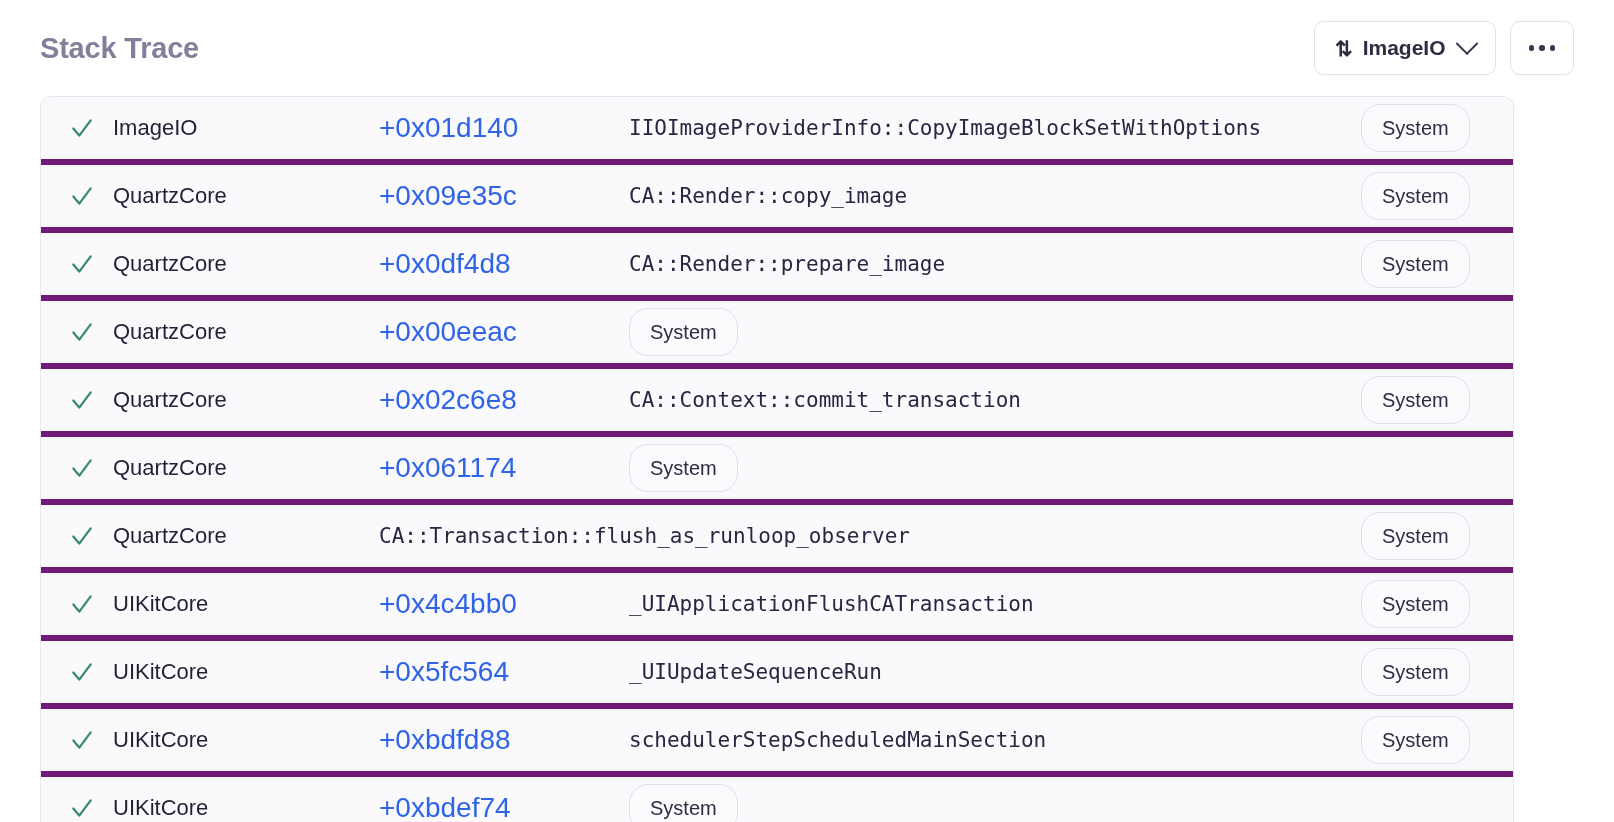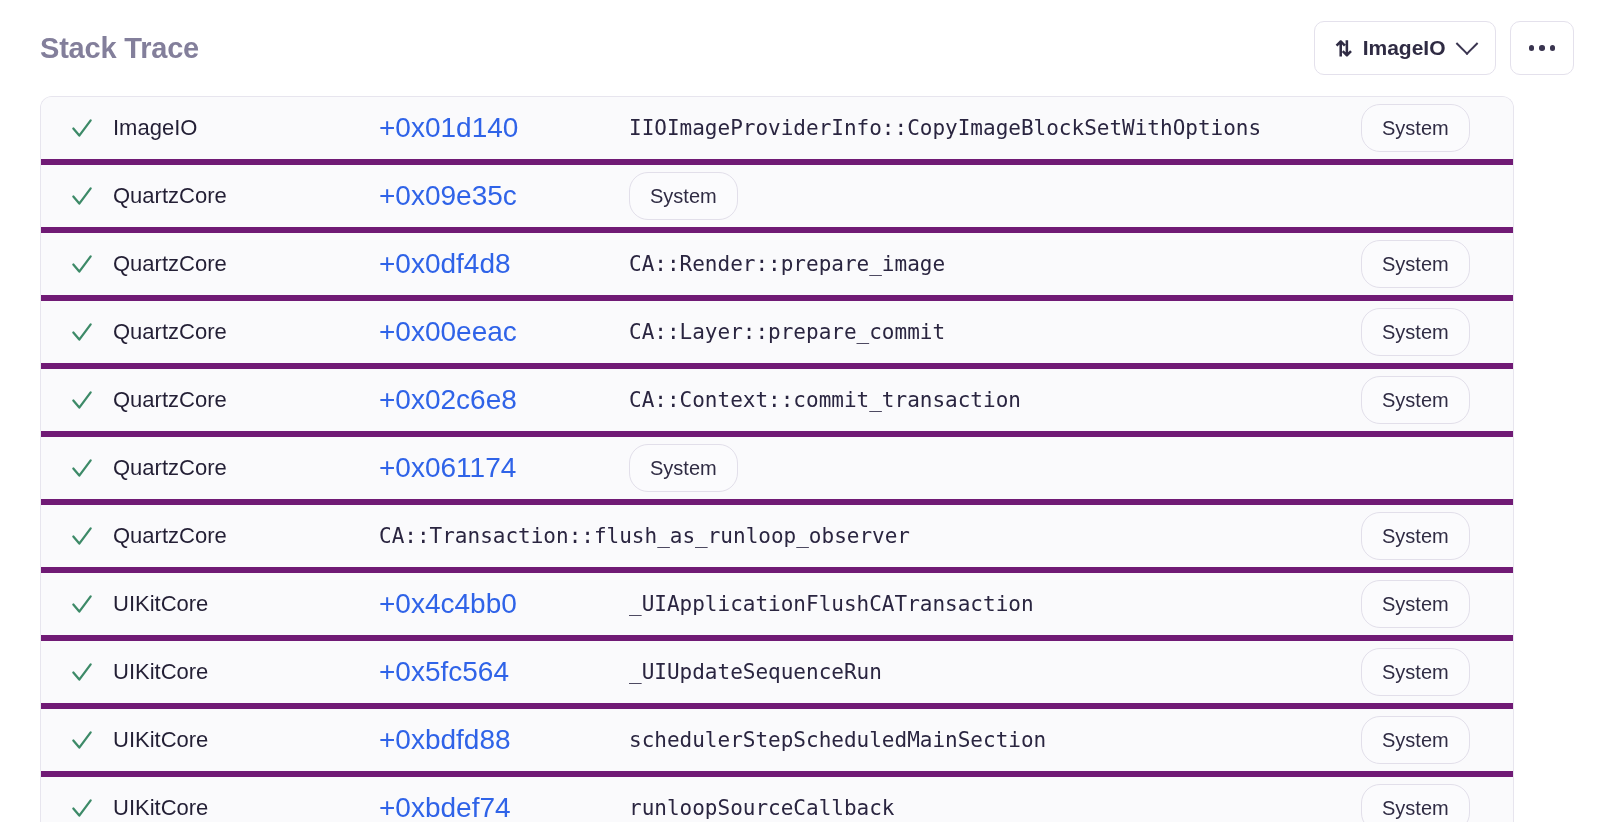--- a/index.html
+++ b/index.html
@@ -265,20 +265,21 @@
         </div>
       </div>
       <div class="trace-row">
         <div class="cell-check">
           <svg class="check-icon" viewBox="0 0 24 24">
             <path d="M4 12.5 L9.5 19 L20 5" fill="none" stroke="#3d8a68" stroke-width="2.1" stroke-linecap="round" stroke-linejoin="round"></path>
           </svg>
         </div>
         <div class="cell-module">QuartzCore</div>
         <div class="cell-offset">+0x09e35c</div>
+        <div class="cell-symbol">CA::Render::copy_image</div>
         <div class="cell-badge">
           <span class="badge">System</span>
         </div>
       </div>
       <div class="trace-row">
         <div class="cell-check">
           <svg class="check-icon" viewBox="0 0 24 24">
             <path d="M4 12.5 L9.5 19 L20 5" fill="none" stroke="#3d8a68" stroke-width="2.1" stroke-linecap="round" stroke-linejoin="round"></path>
           </svg>
         </div>
@@ -290,21 +291,20 @@
         </div>
       </div>
       <div class="trace-row">
         <div class="cell-check">
           <svg class="check-icon" viewBox="0 0 24 24">
             <path d="M4 12.5 L9.5 19 L20 5" fill="none" stroke="#3d8a68" stroke-width="2.1" stroke-linecap="round" stroke-linejoin="round"></path>
           </svg>
         </div>
         <div class="cell-module">QuartzCore</div>
         <div class="cell-offset">+0x00eeac</div>
-        <div class="cell-symbol">CA::Layer::prepare_commit</div>
         <div class="cell-badge">
           <span class="badge">System</span>
         </div>
       </div>
       <div class="trace-row">
         <div class="cell-check">
           <svg class="check-icon" viewBox="0 0 24 24">
             <path d="M4 12.5 L9.5 19 L20 5" fill="none" stroke="#3d8a68" stroke-width="2.1" stroke-linecap="round" stroke-linejoin="round"></path>
           </svg>
         </div>
@@ -379,20 +379,19 @@
         </div>
       </div>
       <div class="trace-row">
         <div class="cell-check">
           <svg class="check-icon" viewBox="0 0 24 24">
             <path d="M4 12.5 L9.5 19 L20 5" fill="none" stroke="#3d8a68" stroke-width="2.1" stroke-linecap="round" stroke-linejoin="round"></path>
           </svg>
         </div>
         <div class="cell-module">UIKitCore</div>
         <div class="cell-offset">+0xbdef74</div>
-        <div class="cell-symbol">runloopSourceCallback</div>
         <div class="cell-badge">
           <span class="badge">System</span>
         </div>
       </div>
     </div>
 
 </div>
 
 </body></html>

